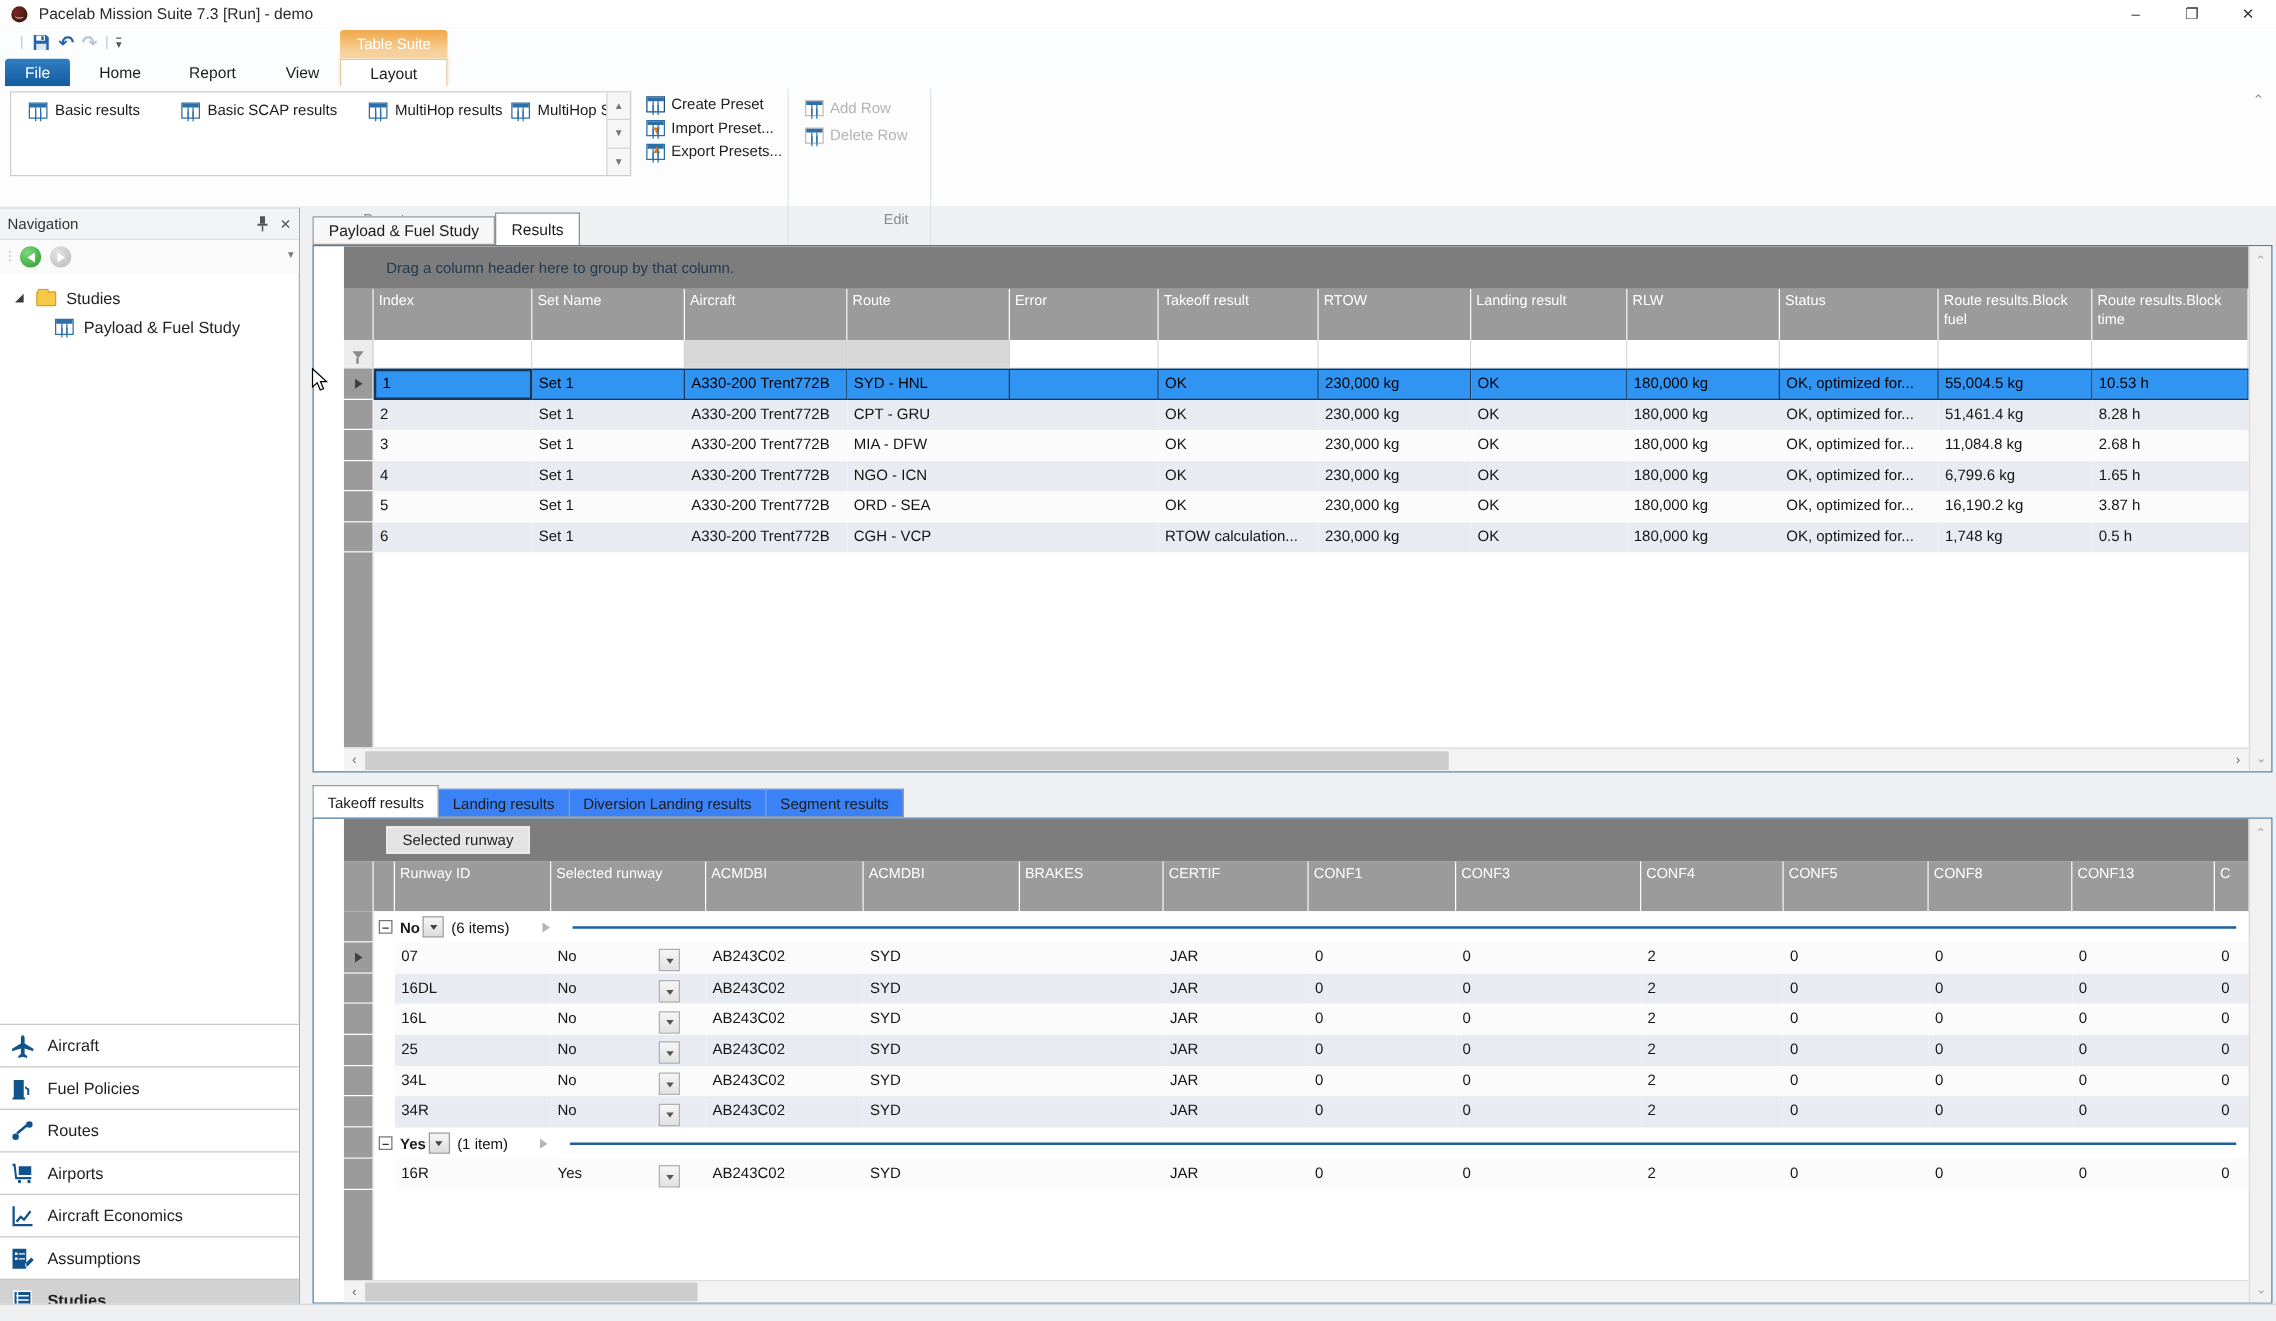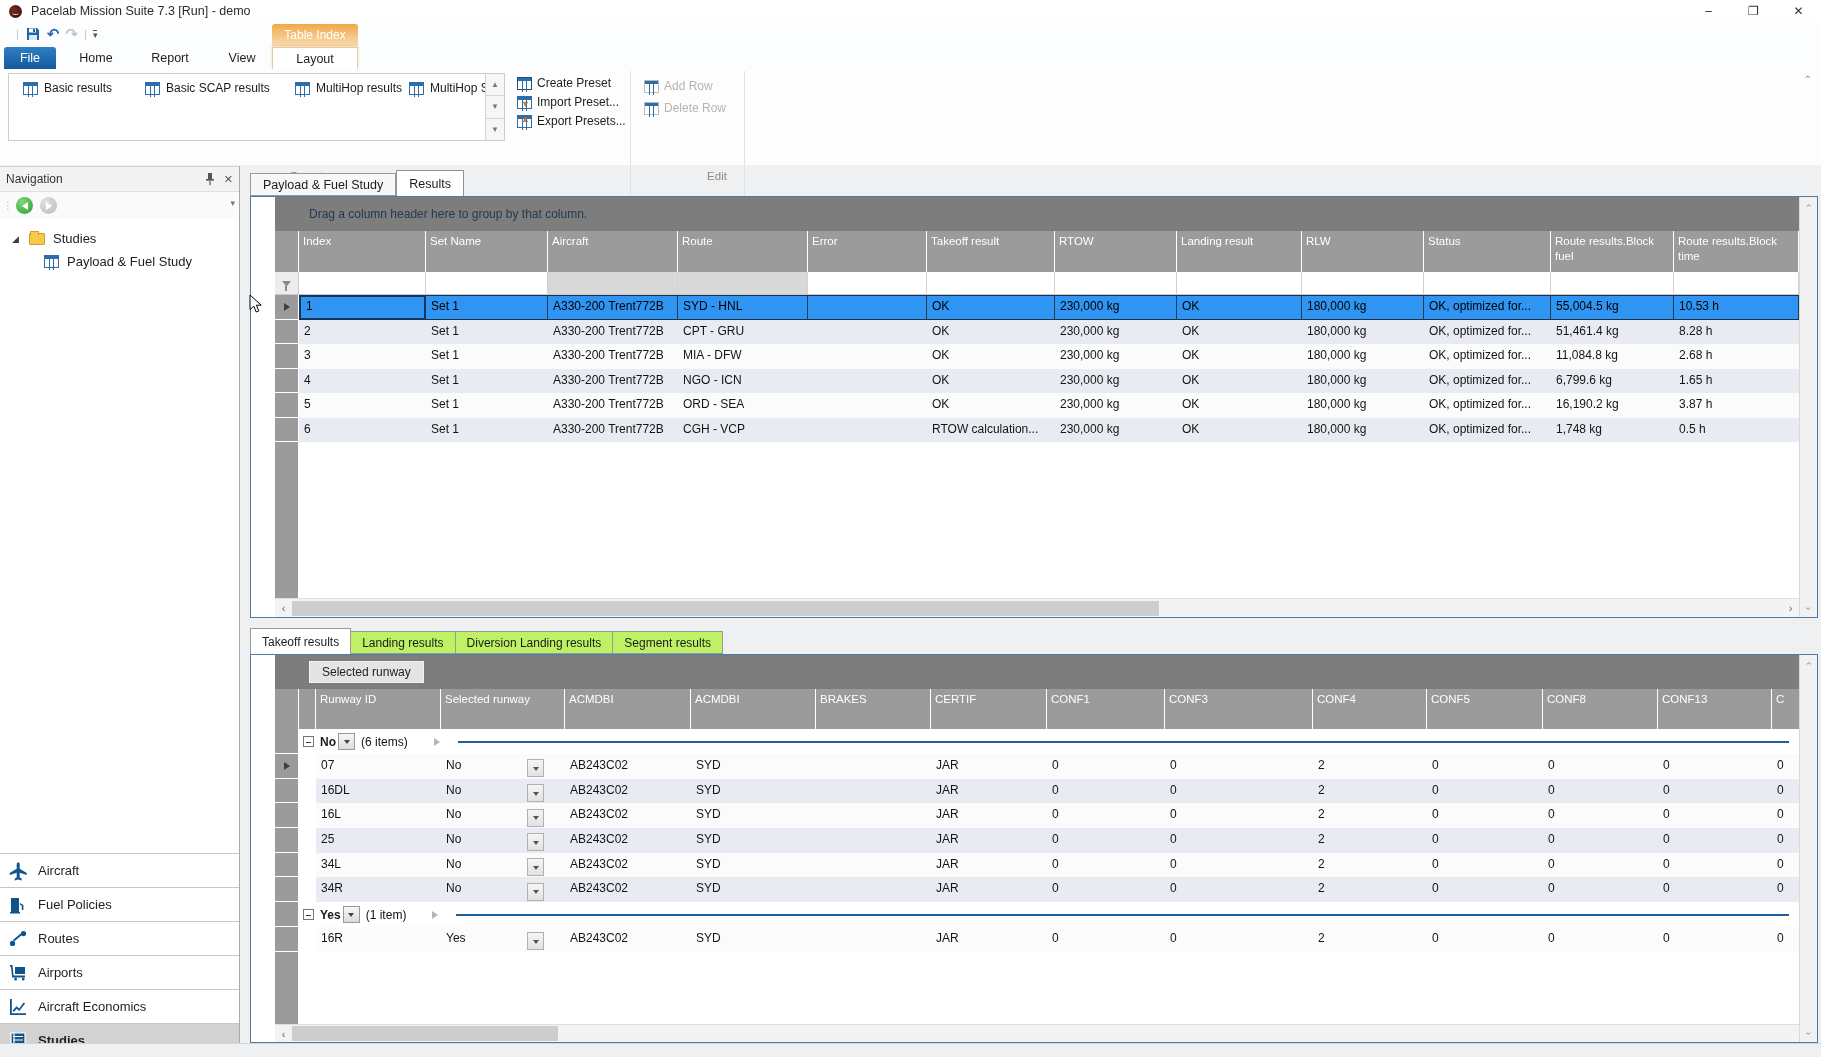--- a/index.html
+++ b/index.html
@@ -161,21 +161,21 @@
              flex:none; position:relative; }
   .hs-arrow { width:17px; text-align:center; color:#666; font-size:11px; flex:none;}
   .hs-thumb { height:15px; background:#cdcdcd; border-radius:1px; }
   .vscroll { position:absolute; right:0; top:0; bottom:0; width:18px; background:#f1f1f1;
              border-left:1px solid #d9d9d9; display:flex; flex-direction:column; align-items:center;
              justify-content:space-between; padding:3px 0; }
   .vs-arrow { color:#999; font-size:10px; transform:rotate(-90deg); }
   .vs-arrow.down { transform:rotate(90deg); }
 
   .bottomtabs { position:absolute; left:250px; top:628px; height:26px; display:flex; align-items:flex-end; }
-  .btab { height:23px; padding:0 11px; background:#bef264; border:1px solid #9a9a9a; border-left:none;
+  .btab { height:23px; padding:0 11px; background:#3b82f6; border:1px solid #9a9a9a; border-left:none;
           display:flex; align-items:center; font-size:12px; color:#1c1c1c; }
   .btab:first-child { border-left:1px solid #9a9a9a;text-align:center; }
   .btab.selected { height:26px; background:#fff; border-left:1px solid #9a9a9a; border-bottom:none; }
 
   .bottomstrip { position:absolute; left:0; top:1043px; width:1821px; height:14px; background:#eef0f1;
                  border-top:1px solid #d6d6d6; }
 
   .cursor { position:absolute; left:249px; top:294px; z-index:50; }
 
   svg.icon { display:block; }
@@ -200,21 +200,21 @@
       <path d="M2 2 h10 l2 2 v10 H2z" fill="#2563a8"></path>
         <rect x="4" y="2.5" width="7" height="4" fill="#fff"></rect>
       <rect x="8" y="3" width="2" height="3" fill="#2563a8"></rect>
         <rect x="4" y="9" width="8" height="5" fill="#dbe7f3"></rect>
     </svg>
     <span class="qat-undo">↶</span>
     <span class="qat-redo">↷</span>
     <span class="grip">|</span>
     <span class="qat-drop">▾</span>
   </div>
-  <div class="ctx-band">Table Index</div>
+  <div class="ctx-band">Table Suite</div>
   <div class="tabrow">
     <div class="rtab file">File</div>
     <div class="rtab t-home">Home</div>
     <div class="rtab t-report">Report</div>
     <div class="rtab t-view">View</div>
     <div class="rtab layout">Layout</div>
   </div>
   <div class="ribbon-body">
     <div class="gallery">
       <div class="gal-item" style="left:14px">
@@ -336,20 +336,28 @@
         </span>
         <div class="mlabel">Airports</div>
       </div>
       <div class="module">
         <span class="micon">
           <svg class="icon" width="20" height="20" viewBox="0 0 20 20">
             <g fill="#11538c">&lt;<path d="M2 2h1.8v14.2H18V18H2z M4.5 13.8l4-4.6 2.6 2.2 4.6-6 1.4 1.1-5.8 7.5-2.6-2.2-2.8 3.2z"></path></g>
           </svg>
         </span>
         <div class="mlabel">Aircraft Economics</div>
+      </div>
+      <div class="module">
+        <span class="micon">
+          <svg class="icon" width="20" height="20" viewBox="0 0 20 20">
+            <g fill="#11538c">&lt;<path d="M2 2h11v16H2z M4 5h2v2H4z M7 5.5h5v1H7z M4 9h2v2H4z M7 9.5h5v1H7z M12.5 13.5l4.5-4.5 2 2-4.5 4.5-2.6.6z" fill-rule="evenodd"></path></g>
+          </svg>
+        </span>
+        <div class="mlabel">Assumptions</div>
       </div>
       <div class="module selected">
         <span class="micon">
           <svg class="icon" width="20" height="20" viewBox="0 0 20 20">
             <g fill="#11538c">&lt;<path d="M3 2h14v16H3z M6 2v16 M5 5.5h10 M5 9h10 M5 12.5h10" stroke="#fff" stroke-width="1.2" fill-rule="evenodd"></path></g>
           </svg>
         </span>
         <div class="mlabel">Studies</div>
       </div>
     </div>

